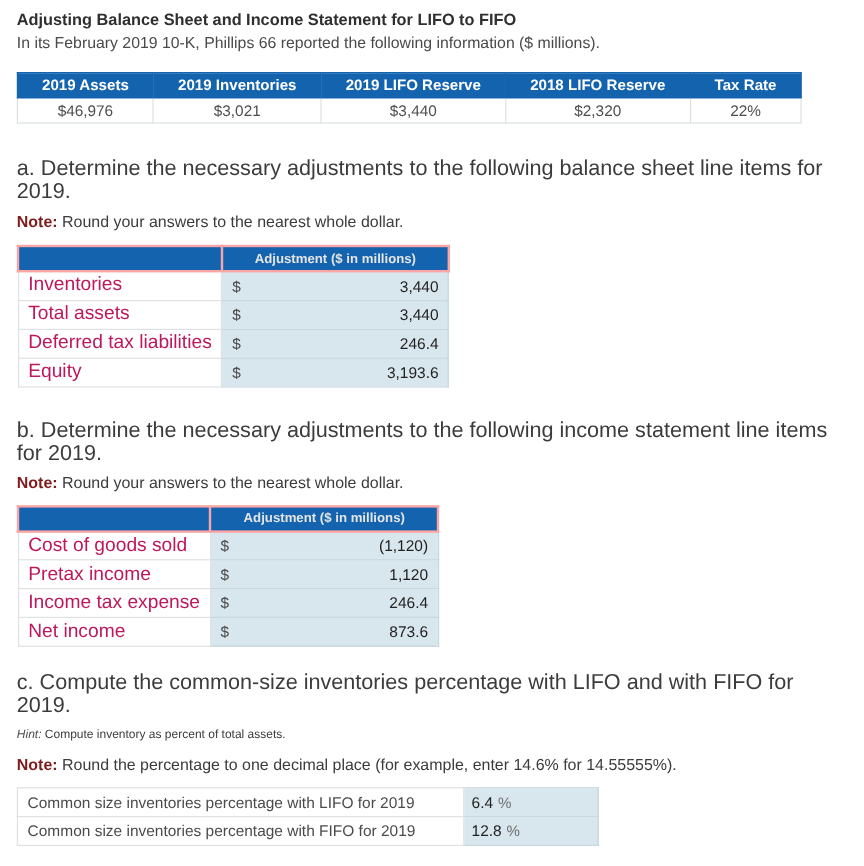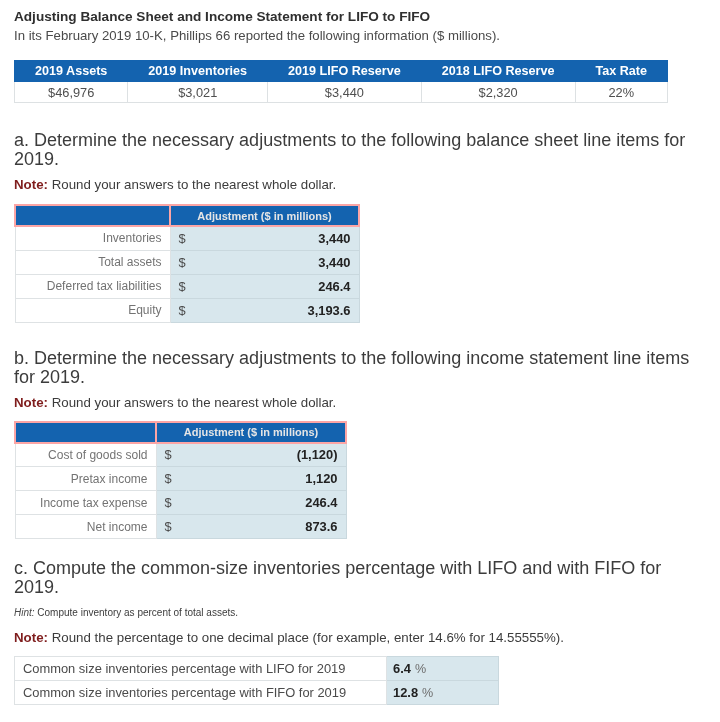--- a/index.html
+++ b/index.html
@@ -42,32 +42,32 @@
   
   .adj-table { margin-top: 10px; border: 1px solid #ccd3d7; }
   .adj-table.b { margin-top: 9px; }
   .adj-table th {
     background: #1463af; color: #e5e5e5; font-weight: 700; font-size: 11px;
     height: 21px; text-align: center; padding: 0 6px; border: 2px solid #fca5a5;
     white-space: nowrap;
   }
   .adj-table th.corner { background: #1463af; }
   .adj-table td.label {
-    height: 24px; padding: 0 8px; color: #737373; font-size: 12px;
-    border: 1px solid #dee2e4; background: #ffffff; white-space: nowrap; text-align: right;
+    height: 24px; padding: 0 8px; color: #be185d; font-size: 16px;
+    border: 1px solid #dee2e4; background: #ffffff; white-space: nowrap;
   }
   .adj-table td.value {
     height: 24px; border: 1px solid #c9d8de; background: #d8e7ed; padding: 0;
   }
   .cellflex {
     display: flex; align-items: center; justify-content: space-between;
     padding: 0 8px; height: 100%;
   }
   .cur { color: #4b4b4b; font-size: 12.8px; }
-  .num { color: #222222; font-weight: 700; font-size: 12.9px; }
+  .num { color: #222222; font-weight: 400; font-size: 12.9px; }
 
   
   .common-table { margin-top: 9px; border: 1px solid #ccd3d7; }
   .common-table td.label {
     height: 24px; padding: 0 8px; color: #4b4b4b; font-size: 12.9px;
     border: 1px solid #dee2e4; background: #ffffff; white-space: nowrap;
   }
   .common-table td.value {
     height: 24px; border: 1px solid #c9d8de; background: #d8e7ed; padding: 0;
   }

